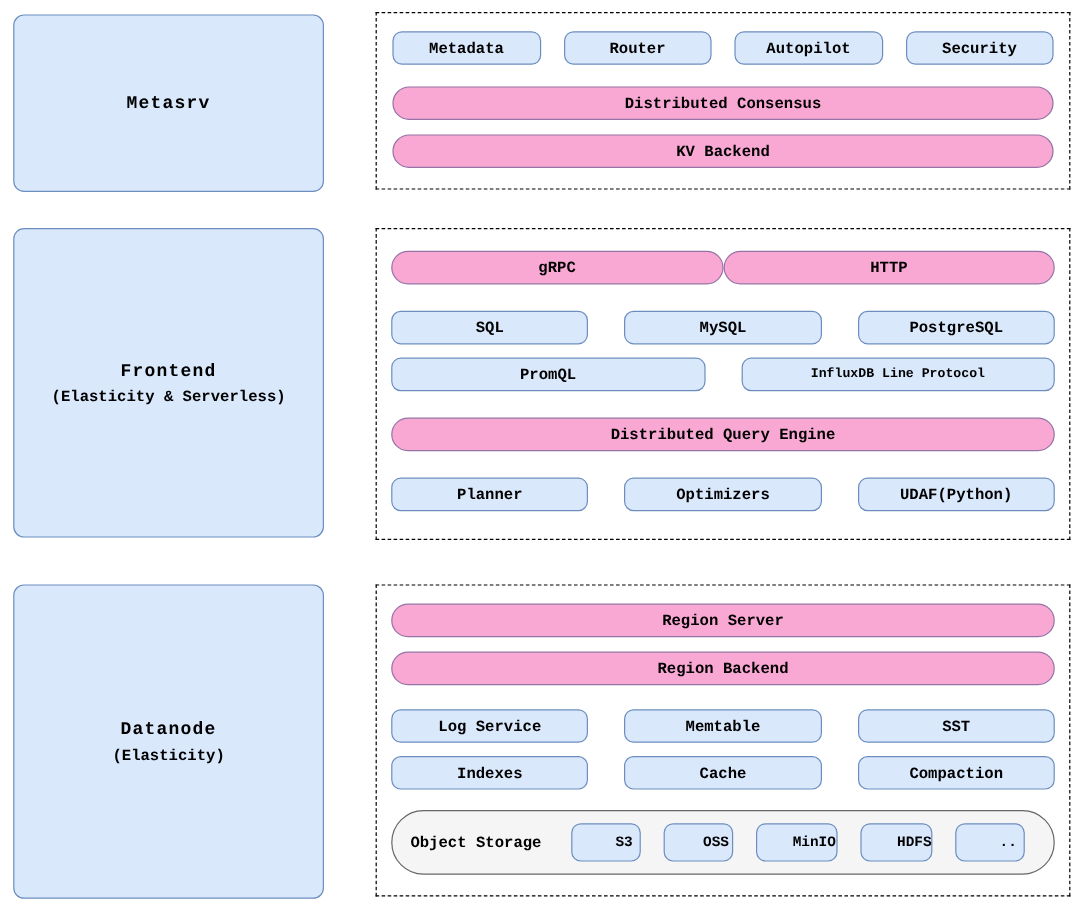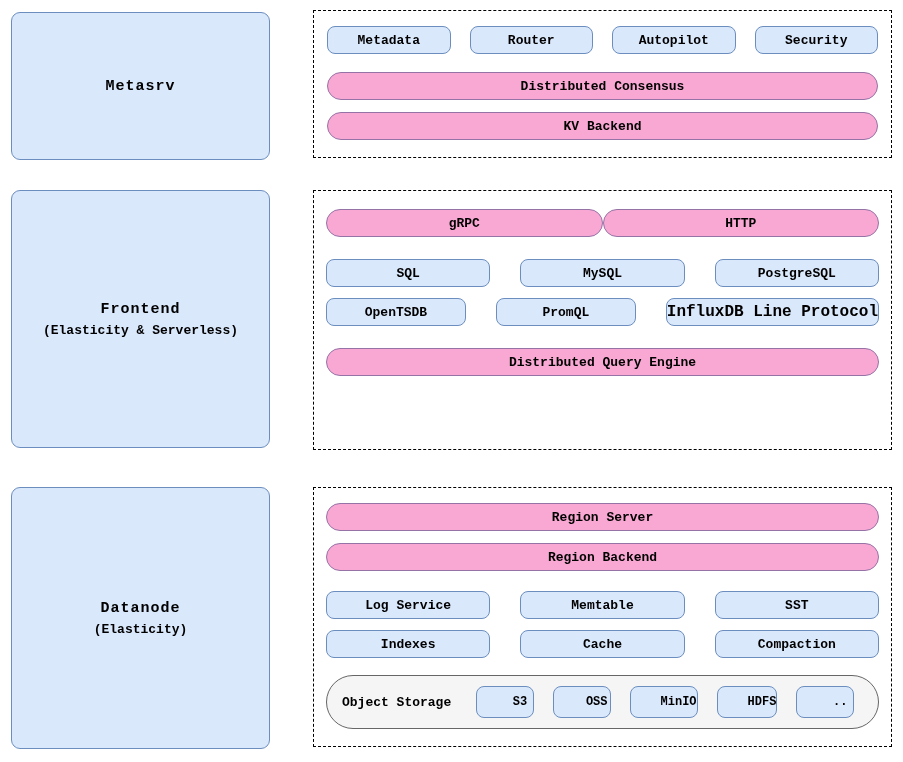--- a/index.html
+++ b/index.html
@@ -70,21 +70,21 @@
   .blue {
     background: #dae8fc;
     border: 1px solid #6c8ebf;
     border-radius: 8px;
   }
   .pill {
     background: #f9a8d4;
     border: 1px solid #9673a6;
     border-radius: 15px;
   }
-  .small-text { font-size: 16px; }
+  .small-text { font-size: 11px; }
 
   .mt-a { margin-top: 18px; } 
   .mt-b { margin-top: 12px; } 
   .mt-c { margin-top: 22px; } 
   .mt-d { margin-top: 11px; } 
   .mt-e { margin-top: 20px; }
 
   
   .storage-wrap {
     margin-top: 17px;
@@ -152,25 +152,29 @@
     <div class="row">
       <div class="node pill">gRPC</div>
       <div class="node pill">HTTP</div>
     </div>
     <div class="row row-3 mt-c">
       <div class="node blue">SQL</div>
       <div class="node blue">MySQL</div>
       <div class="node blue">PostgreSQL</div>
     </div>
     <div class="row row-3 mt-d">
-      <div class="node blue">OpenTSDB</div>
       <div class="node blue">PromQL</div>
       <div class="node blue small-text">InfluxDB Line Protocol</div>
     </div>
     <div class="node pill mt-c">Distributed Query Engine</div>
+    <div class="row row-3 mt-c">
+      <div class="node blue">Planner</div>
+      <div class="node blue">Optimizers</div>
+      <div class="node blue">UDAF(Python)</div>
+    </div>
   </div>
 
   <div class="dashed-group" id="datanode-group">
     <div class="node pill">Region Server</div>
     <div class="node pill mt-b">Region Backend</div>
     <div class="row row-3 mt-e">
       <div class="node blue">Log Service</div>
       <div class="node blue">Memtable</div>
       <div class="node blue">SST</div>
     </div>

